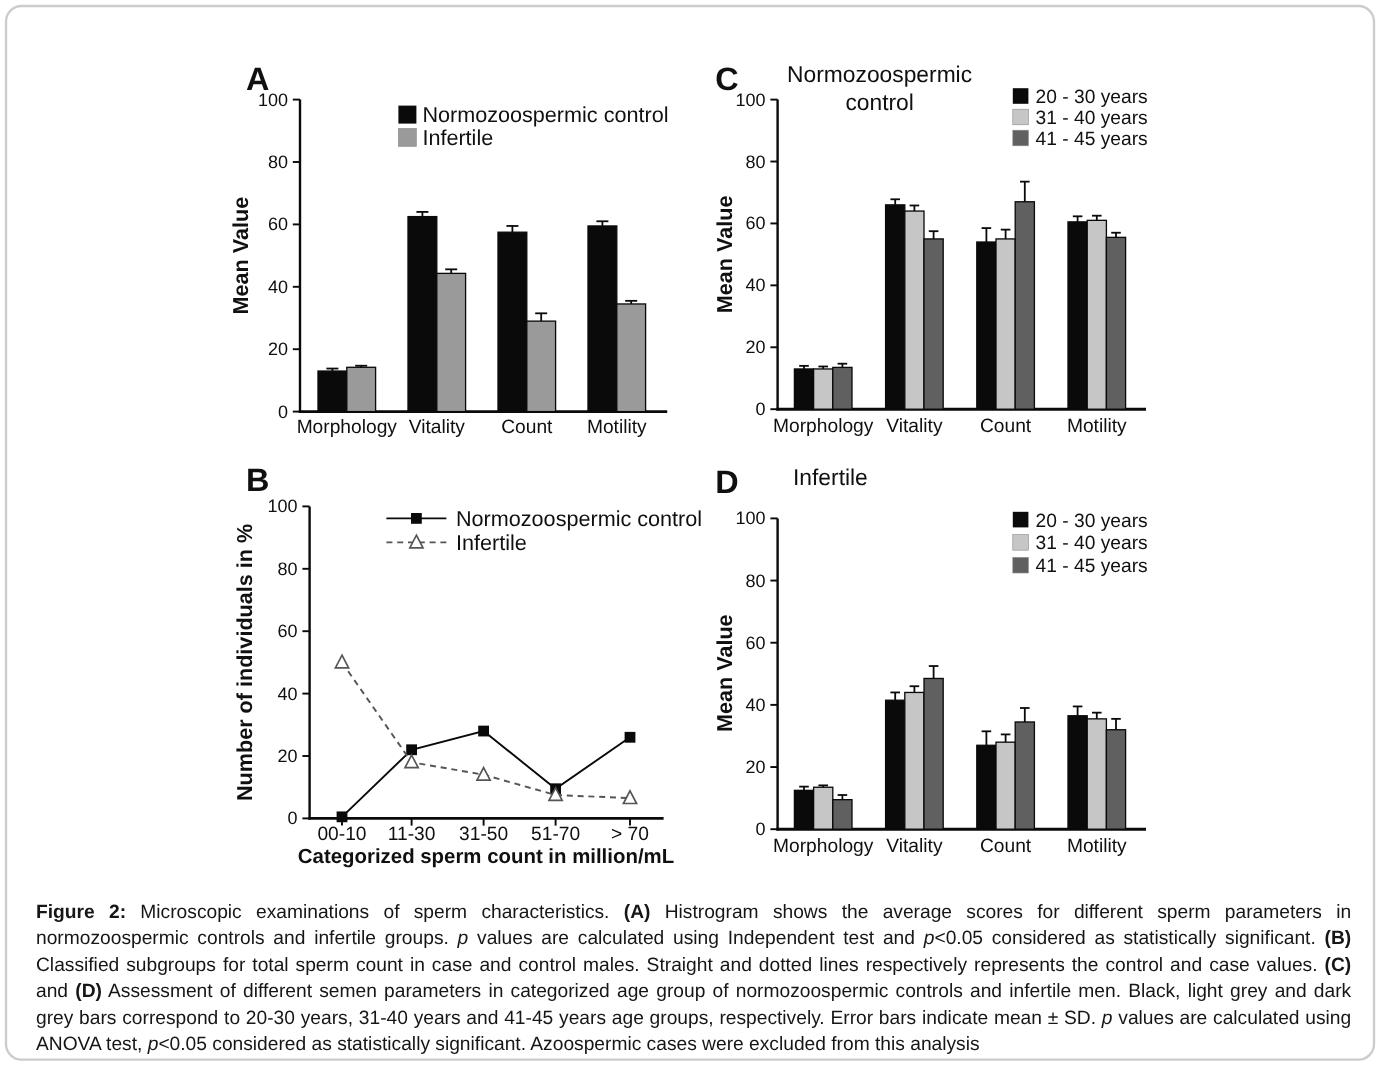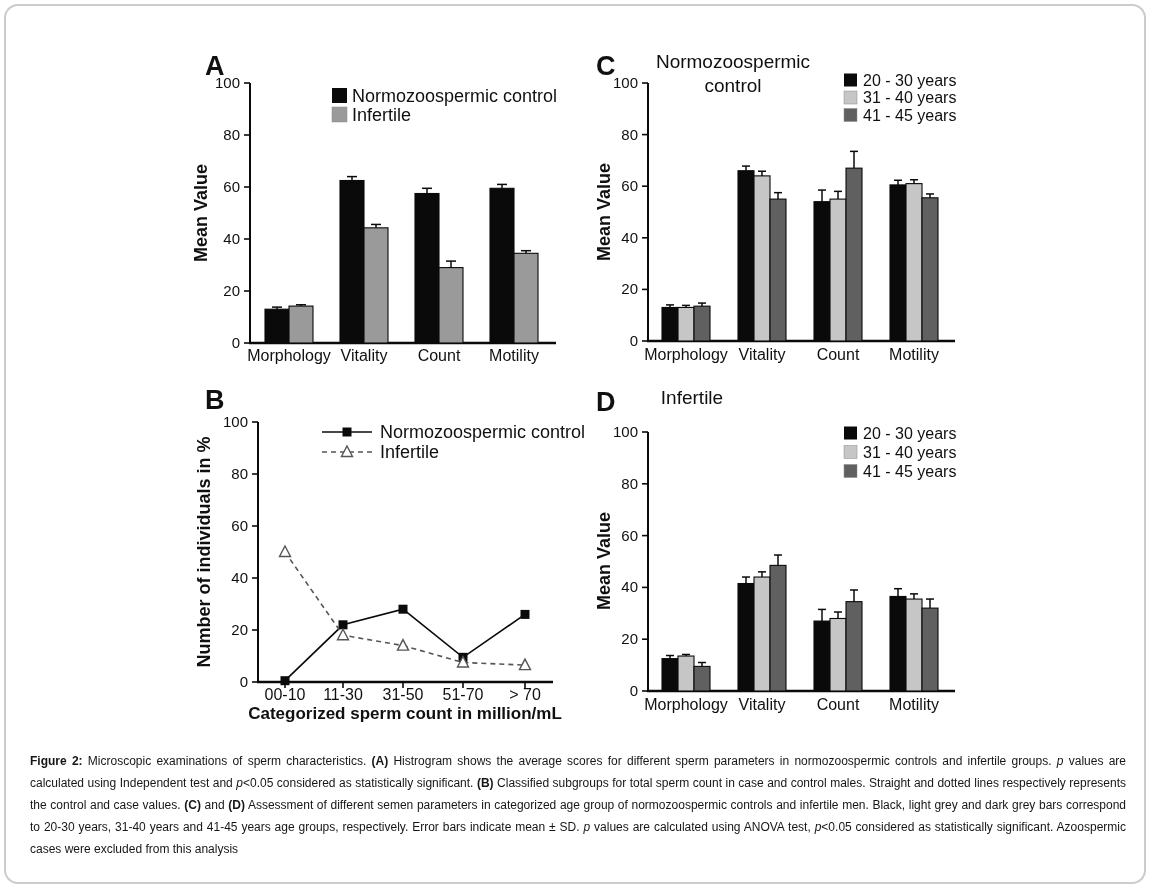--- a/index.html
+++ b/index.html
@@ -8,21 +8,21 @@
     font-family:"Liberation Sans",sans-serif;overflow:hidden;
   }
   .figure-border{
     position:absolute;left:4px;top:4px;width:1142px;height:880px;
     border:2px solid #cccccc;border-radius:14px;box-sizing:border-box;
     pointer-events:none;
   }
   #charts{position:absolute;left:0;top:0;}
   .caption{
     position:absolute;left:30px;top:750px;width:1096px;
-    font-size:12px;line-height:22px;color:#161616;text-align:justify;
+    font-size:16px;line-height:22px;color:#161616;text-align:justify;
   }
   .seg-b{font-weight:bold;}
   .seg-i{font-style:italic;}
   svg text{font-family:"Liberation Sans",sans-serif;fill:#101010;}
 </style>
 </head>
 <body>
 
 <div class="figure-border"></div>
 

